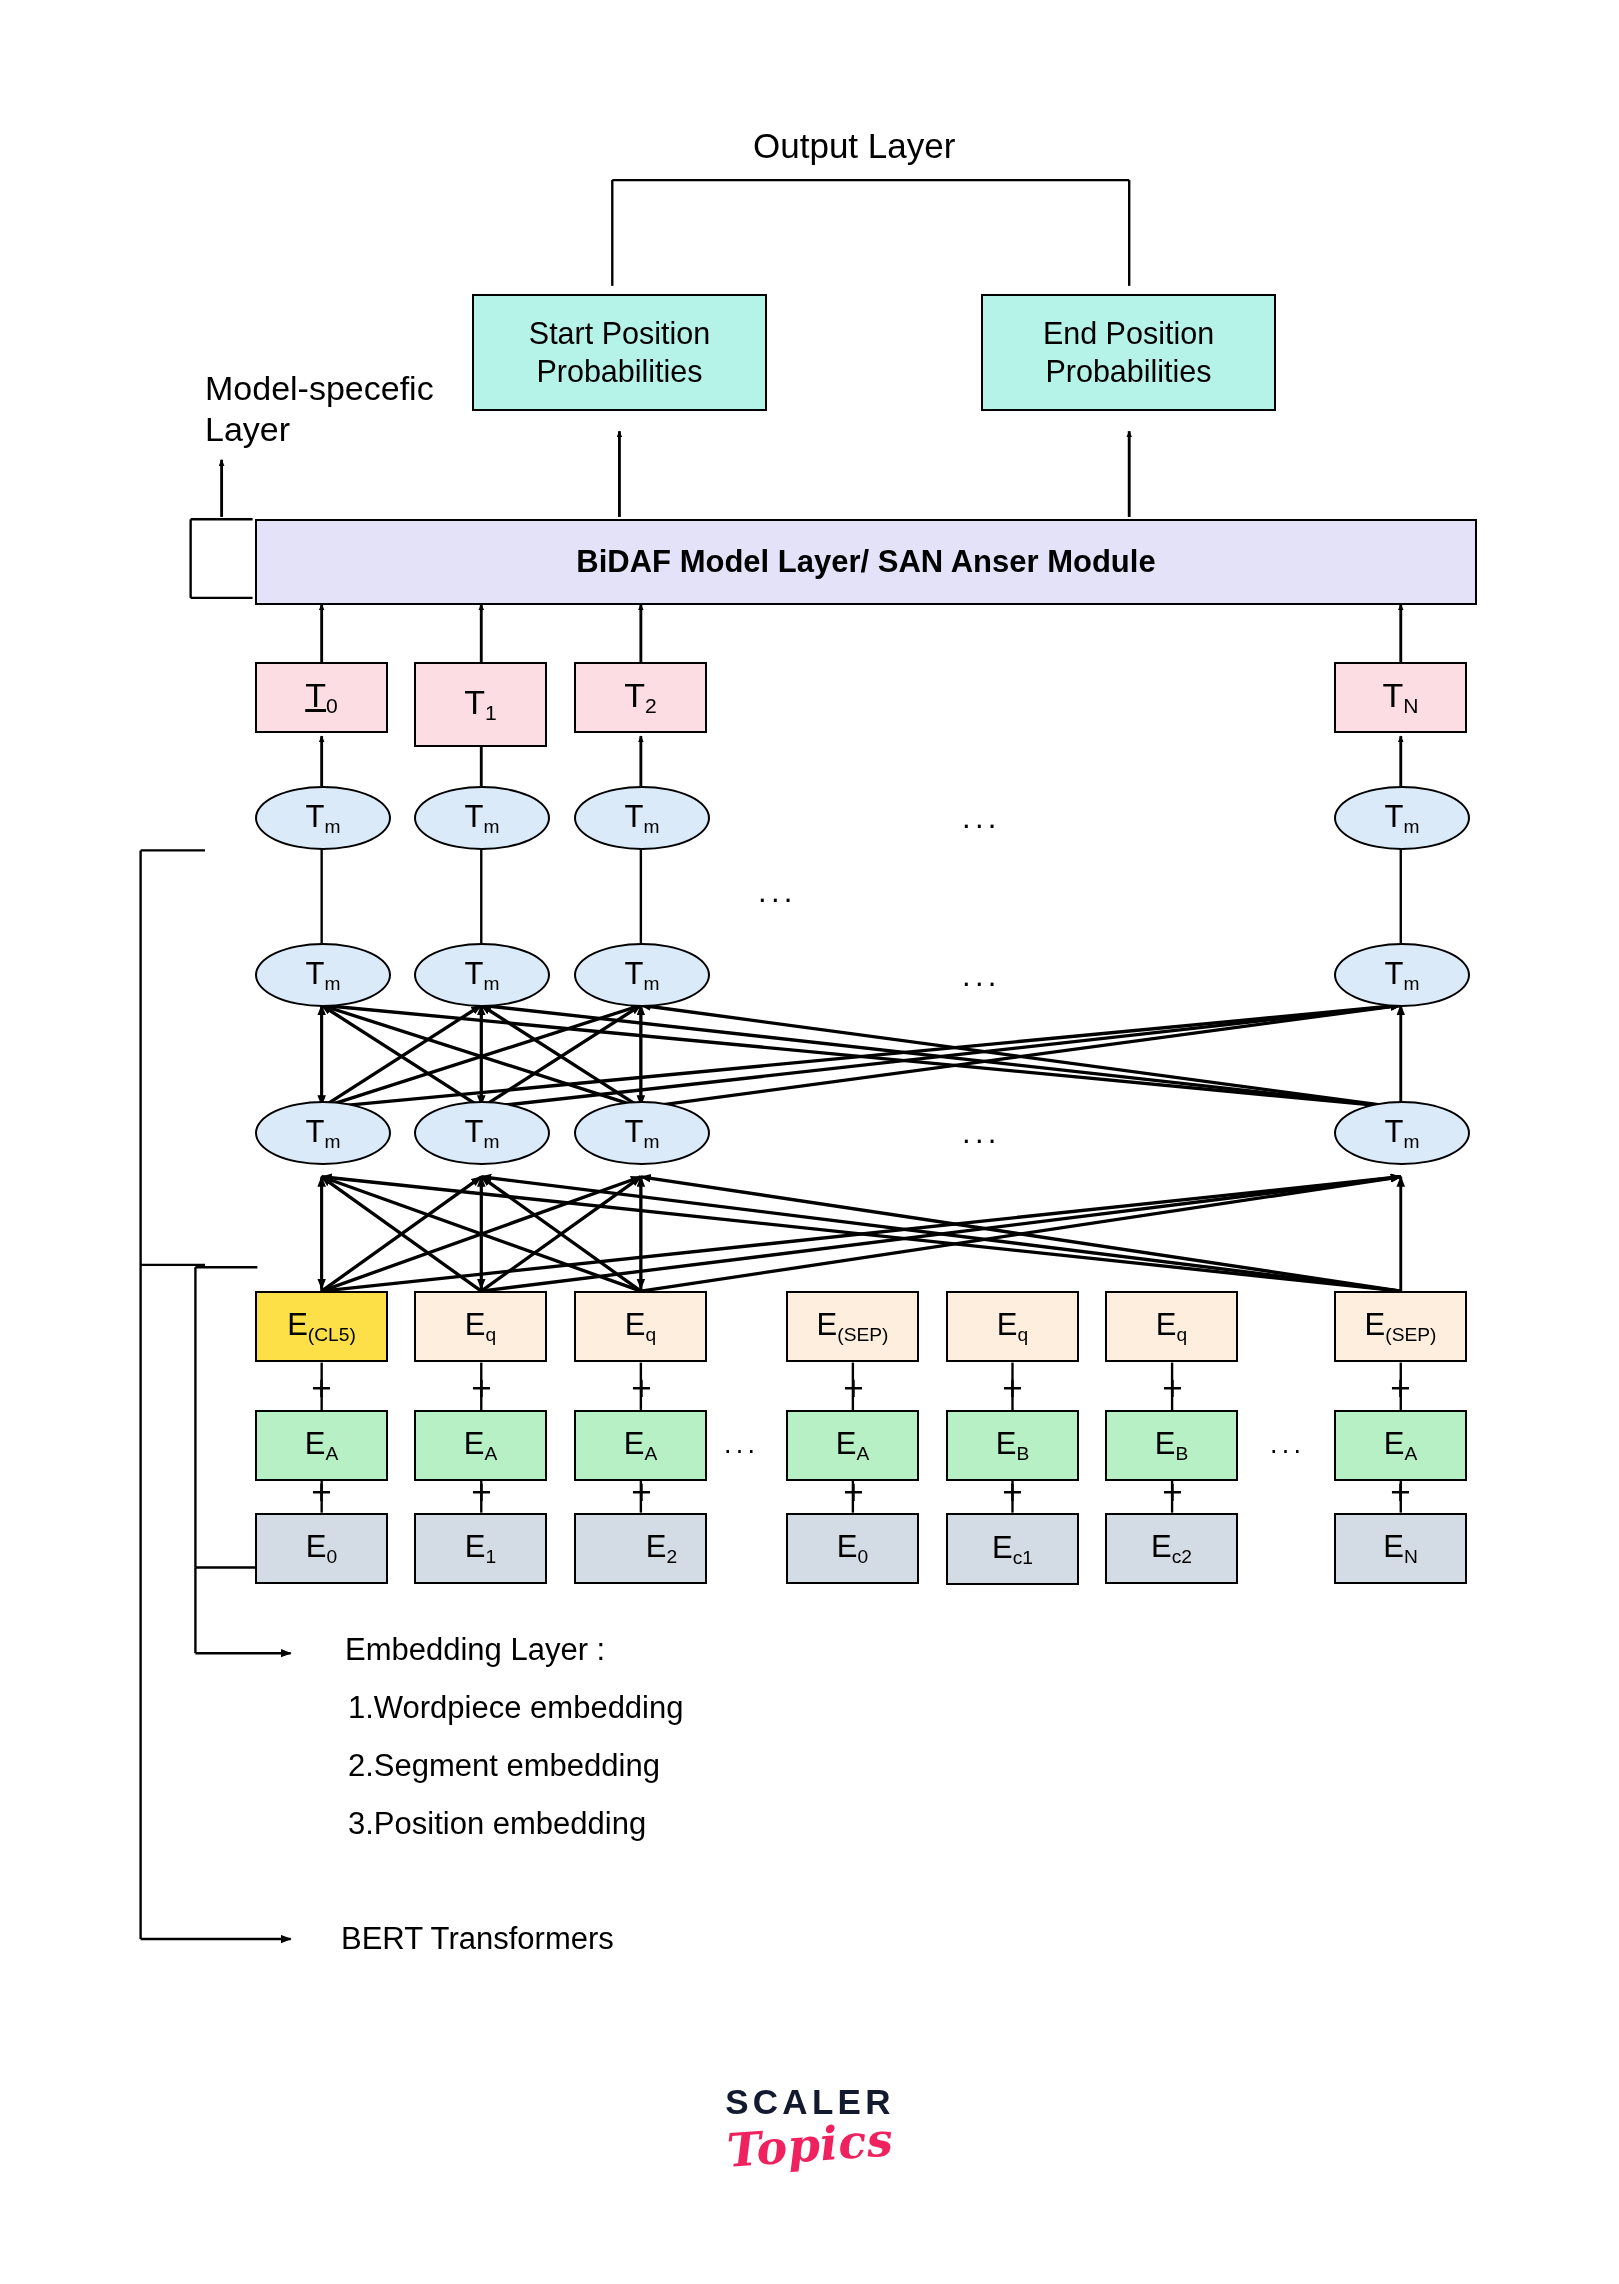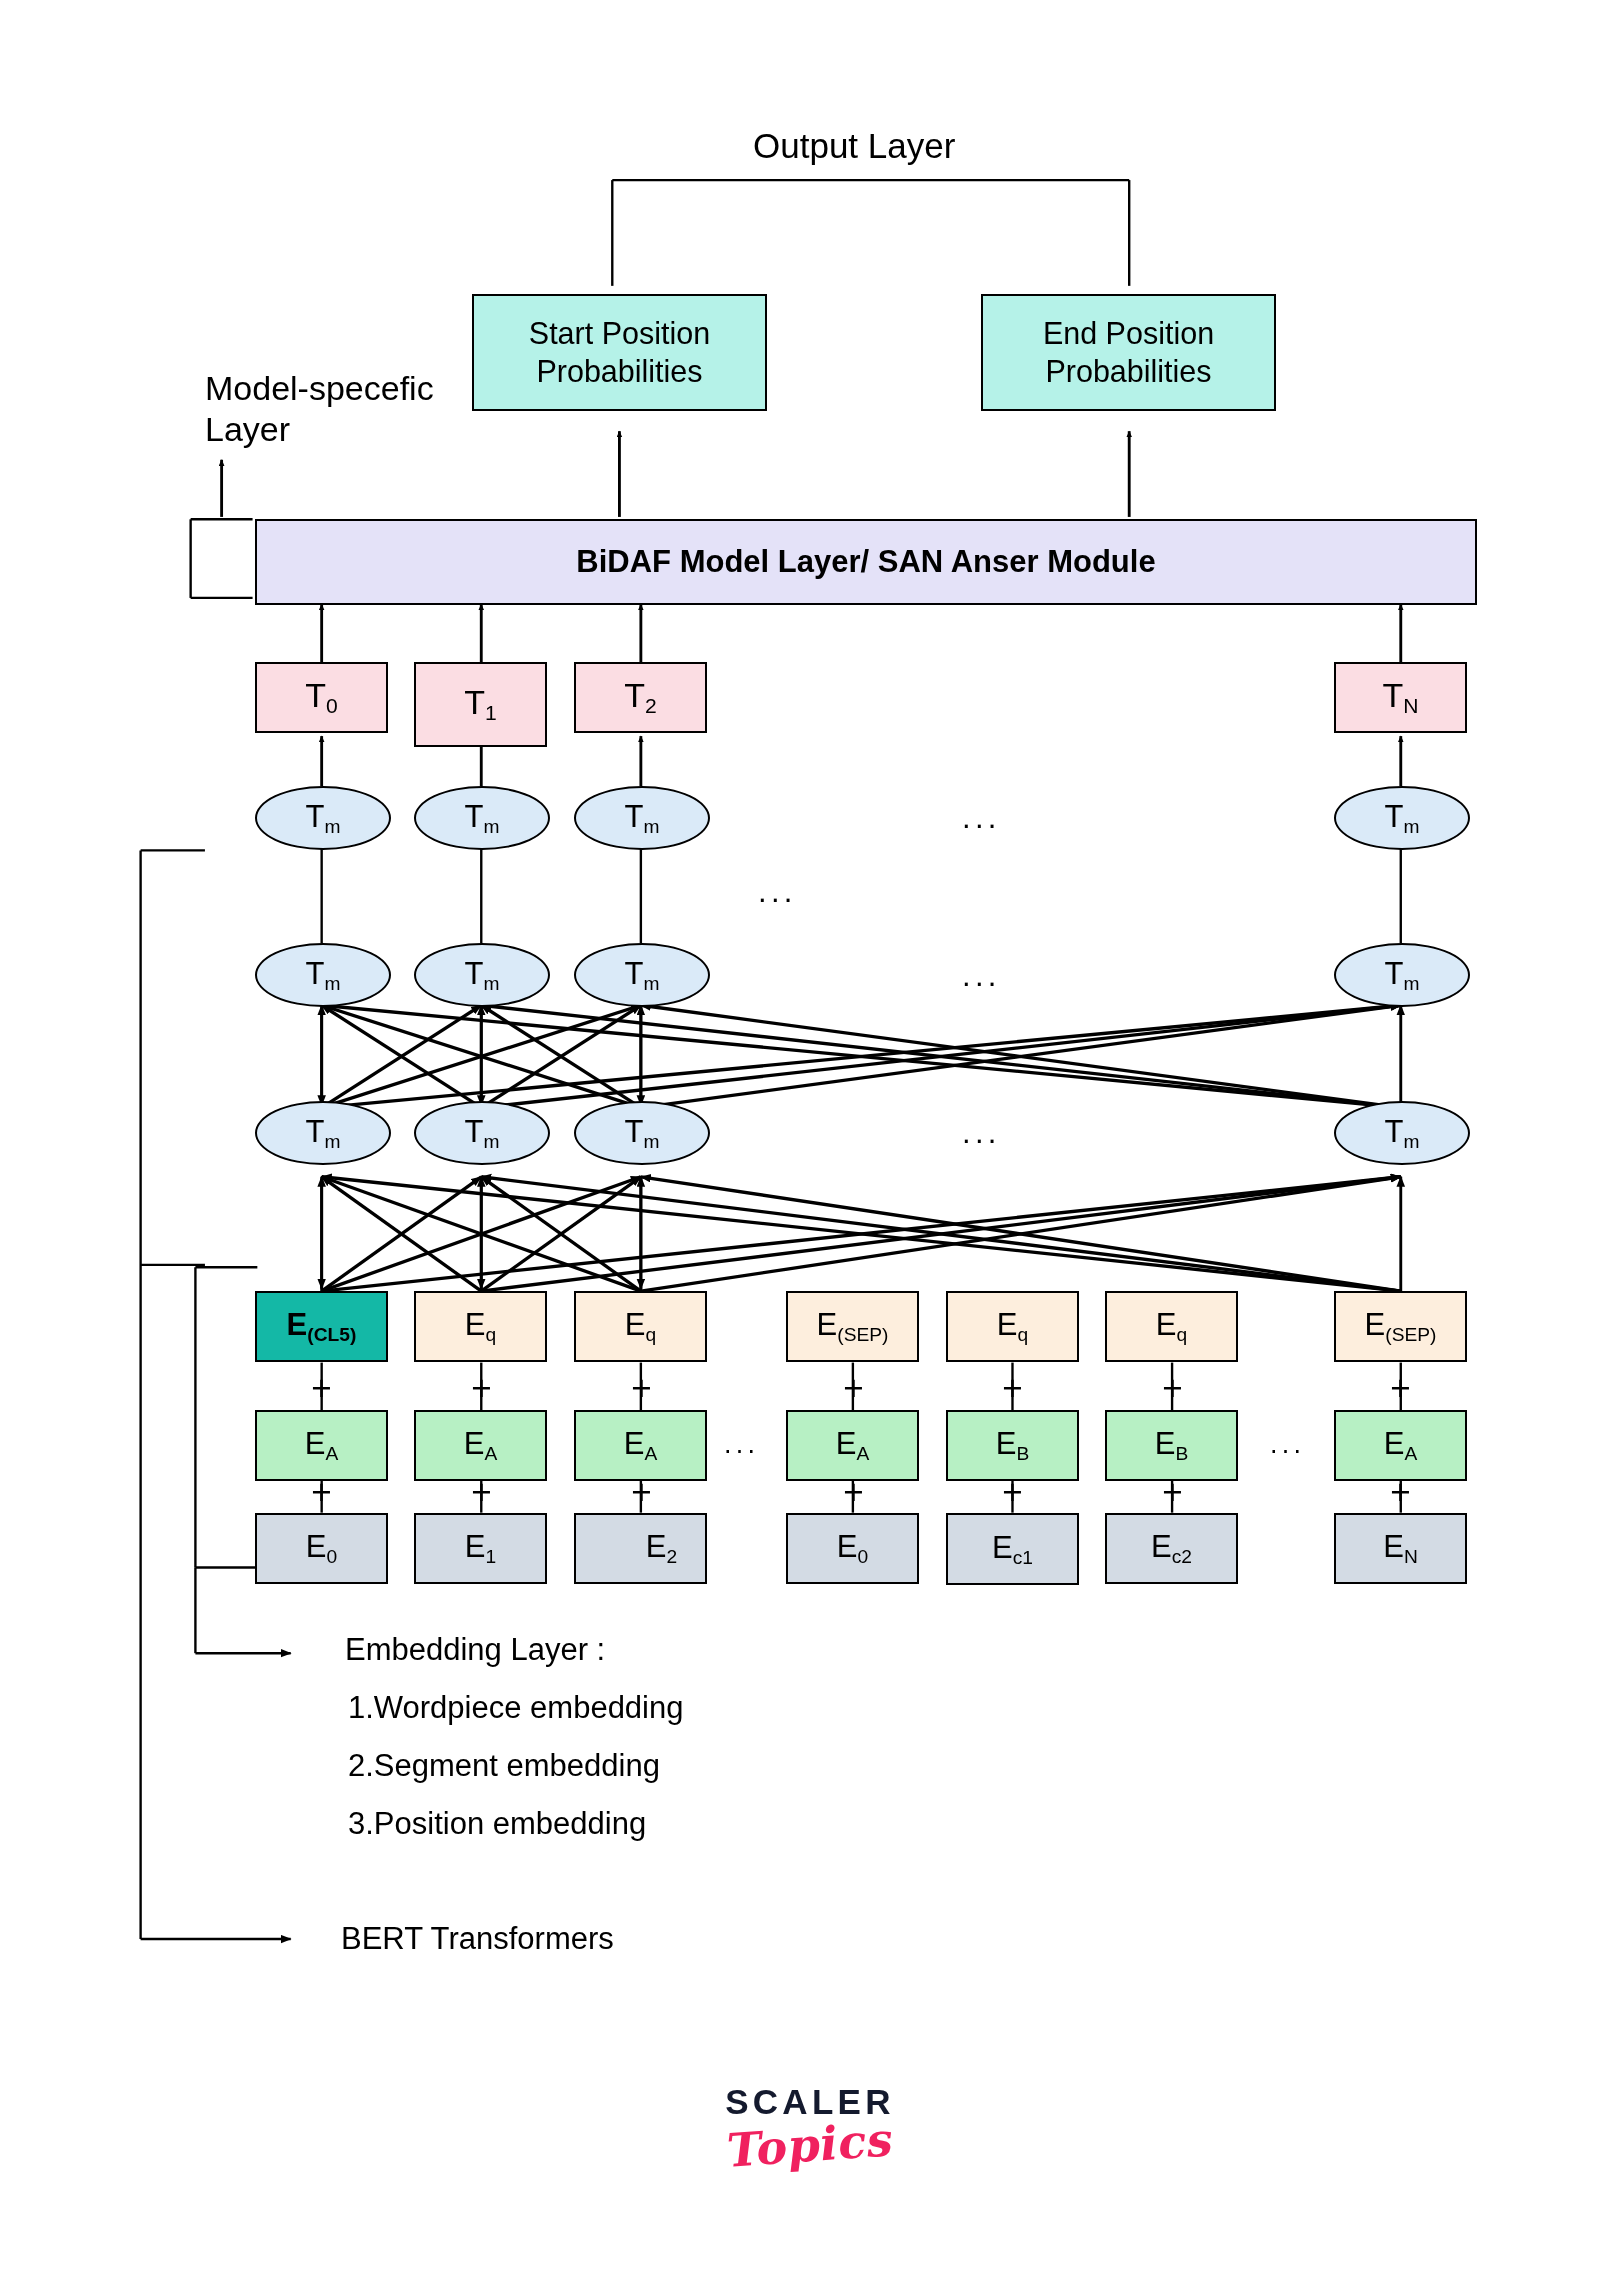--- a/index.html
+++ b/index.html
@@ -182,21 +182,21 @@
     </div>
   </div>
 
   <div class="plain" style="left:205px;top:368px;font-size:34px;line-height:1.22;"><div>Model-specefic</div><div>Layer</div></div>
 
   <div class="nodeBox" style="left:255px;top:519px;width:1222px;height:86px;background:#e4e2f8;">
     <div class="lbl" style="font-size:31px;font-weight:bold;">BiDAF Model Layer/ SAN Anser Module</div>
   </div>
 
   <div class="nodeBox" style="left:255px;top:662px;width:133px;height:71px;background:#fbdde3;">
-    <div class="lbl" style="font-size:34px;">
+    <div class="lbl" style="font-size:34px;text-decoration:underline;">
       <span>T</span><span class="sub">0</span>
     </div>
   </div>
   <div class="nodeBox" style="left:414px;top:662px;width:133px;height:85px;background:#fbdde3;">
     <div class="lbl" style="font-size:34px;">
       <span>T</span><span class="sub">1</span>
     </div>
   </div>
   <div class="nodeBox" style="left:574px;top:662px;width:133px;height:71px;background:#fbdde3;">
     <div class="lbl" style="font-size:34px;">
@@ -246,21 +246,21 @@
     <div style="font-size:31px;"><span>T</span><span class="sub">m</span></div>
   </div>
   <div class="oval" style="left:574px;top:1101px;width:136px;height:64px;background:#daeaf8;">
     <div style="font-size:31px;"><span>T</span><span class="sub">m</span></div>
   </div>
   <div class="oval" style="left:1334px;top:1101px;width:136px;height:64px;background:#daeaf8;">
     <div style="font-size:31px;"><span>T</span><span class="sub">m</span></div>
   </div>
   <div class="ellipsis" style="left:962px;top:1115px;">...</div>
 
-  <div class="nodeBox" style="left:255px;top:1291px;width:133px;height:71px;background:#14b8a6;font-weight:bold;">
+  <div class="nodeBox" style="left:255px;top:1291px;width:133px;height:71px;background:#fde047;">
     <div style="font-size:31px;"><span>E</span><span class="sub">(CL5)</span></div>
   </div>
   <div class="nodeBox" style="left:414px;top:1291px;width:133px;height:71px;background:#fdeedd;">
     <div style="font-size:31px;"><span>E</span><span class="sub">q</span></div>
   </div>
   <div class="nodeBox" style="left:574px;top:1291px;width:133px;height:71px;background:#fdeedd;">
     <div style="font-size:31px;"><span>E</span><span class="sub">q</span></div>
   </div>
   <div class="nodeBox" style="left:786px;top:1291px;width:133px;height:71px;background:#fdeedd;">
     <div style="font-size:31px;"><span>E</span><span class="sub">(SEP)</span></div>

